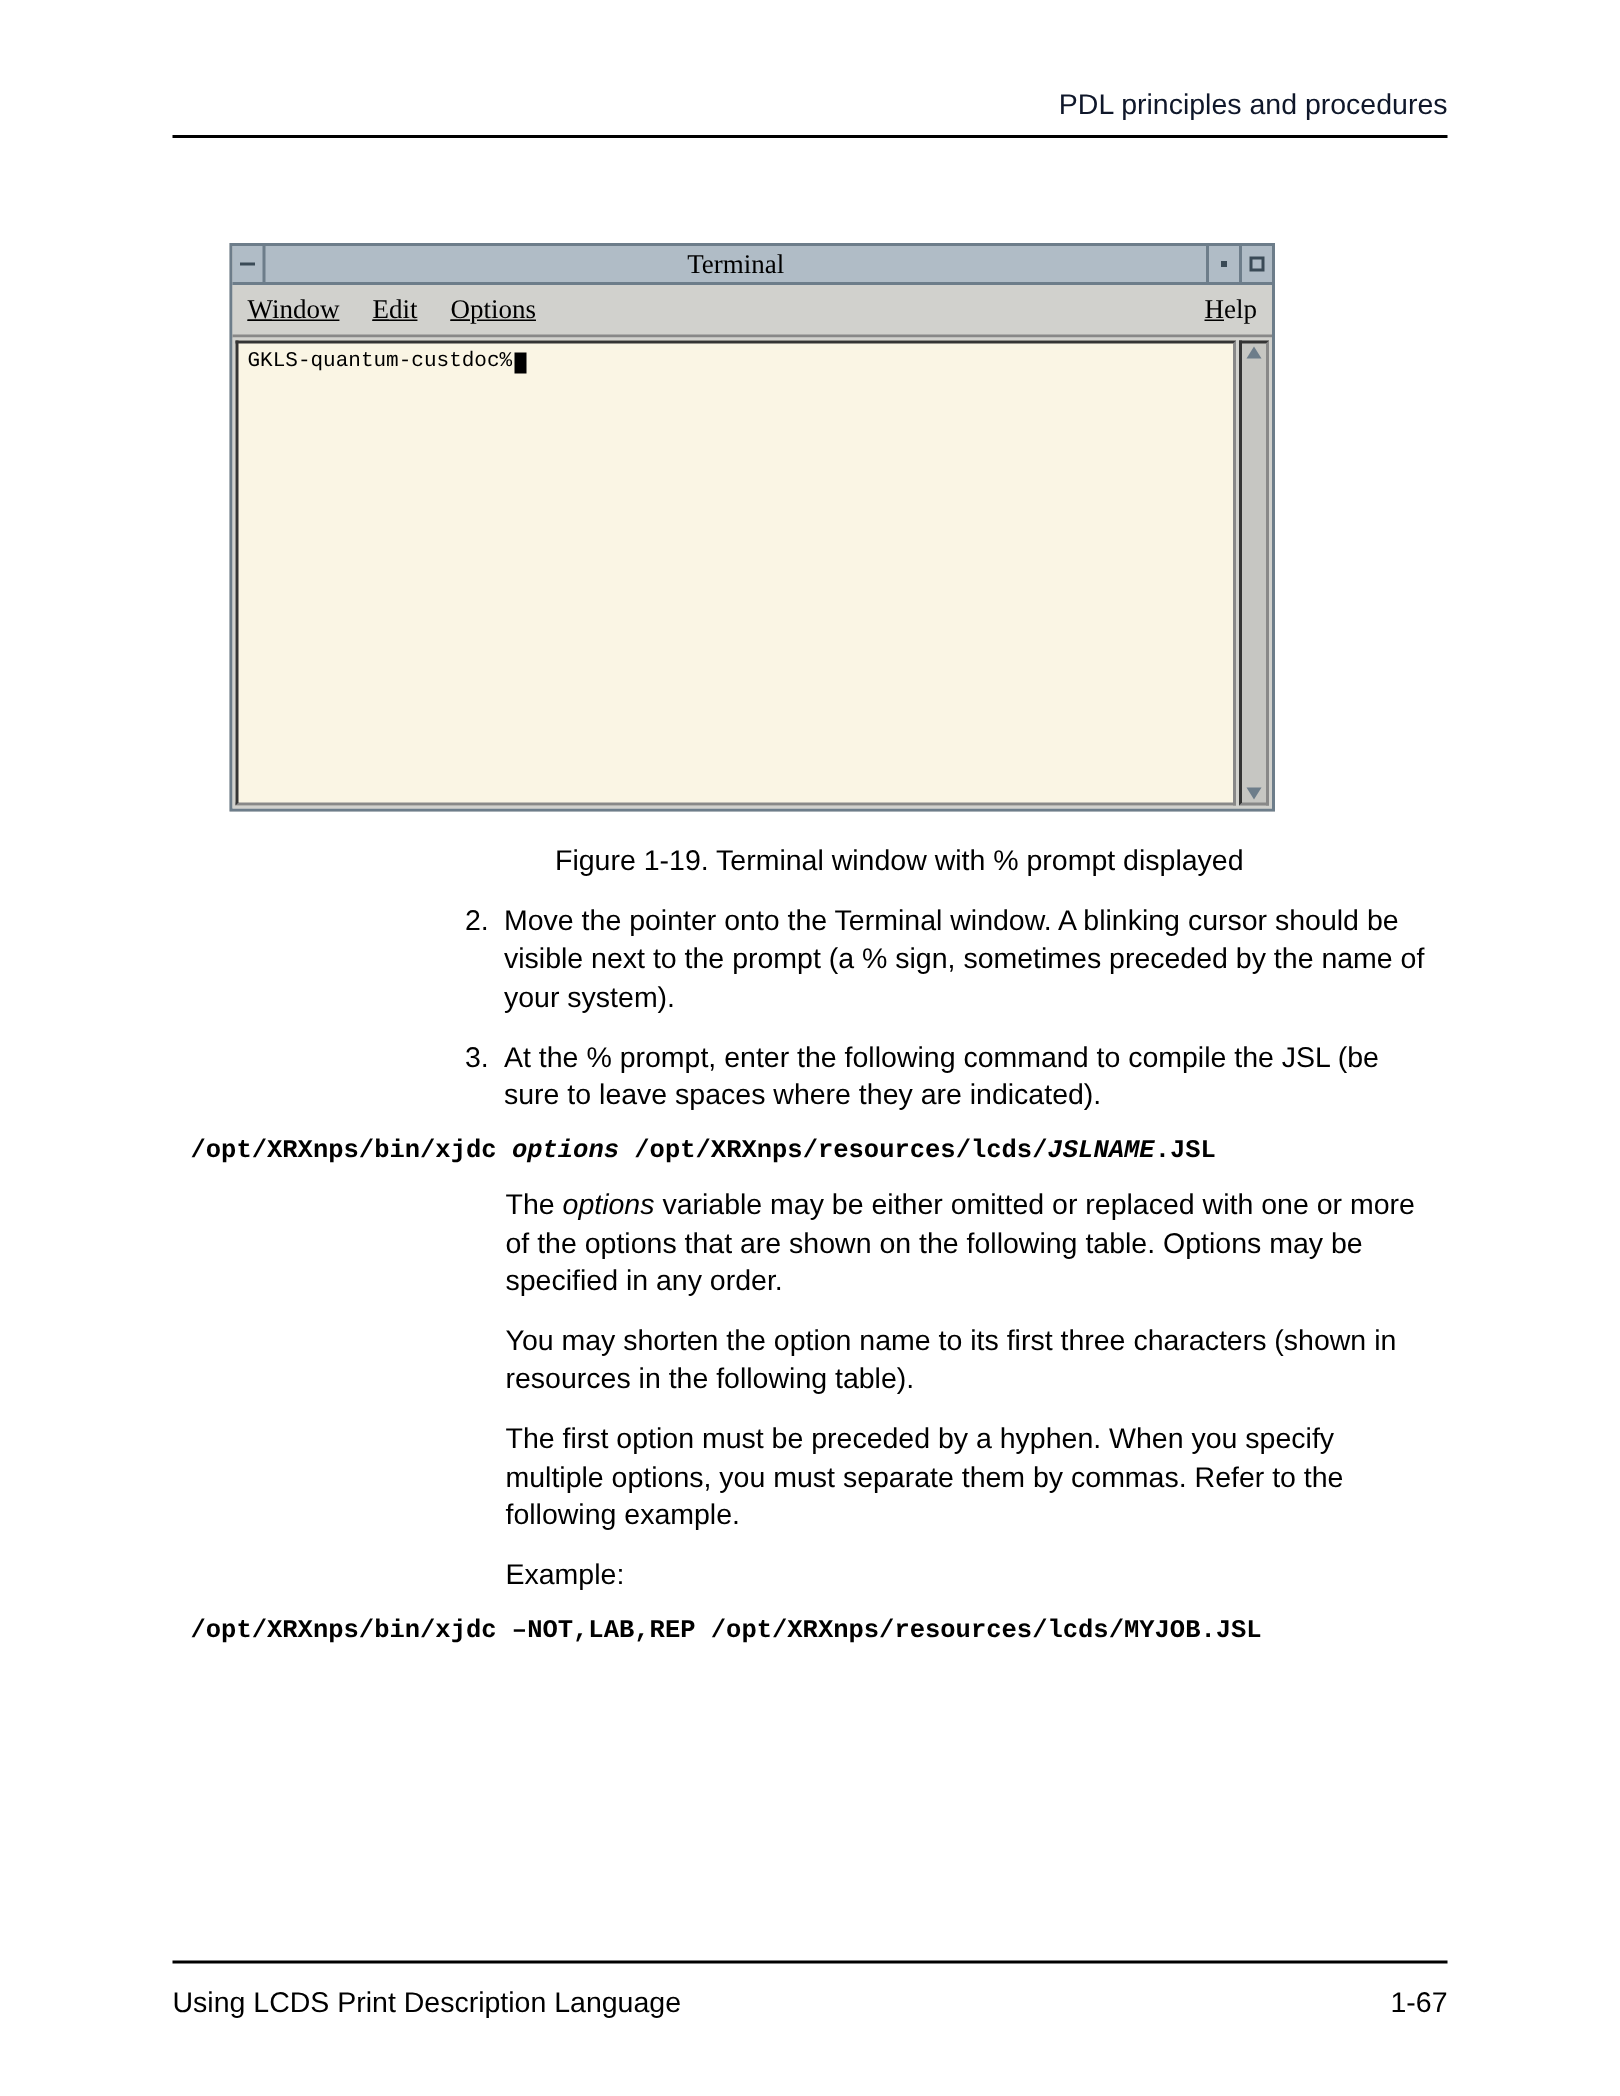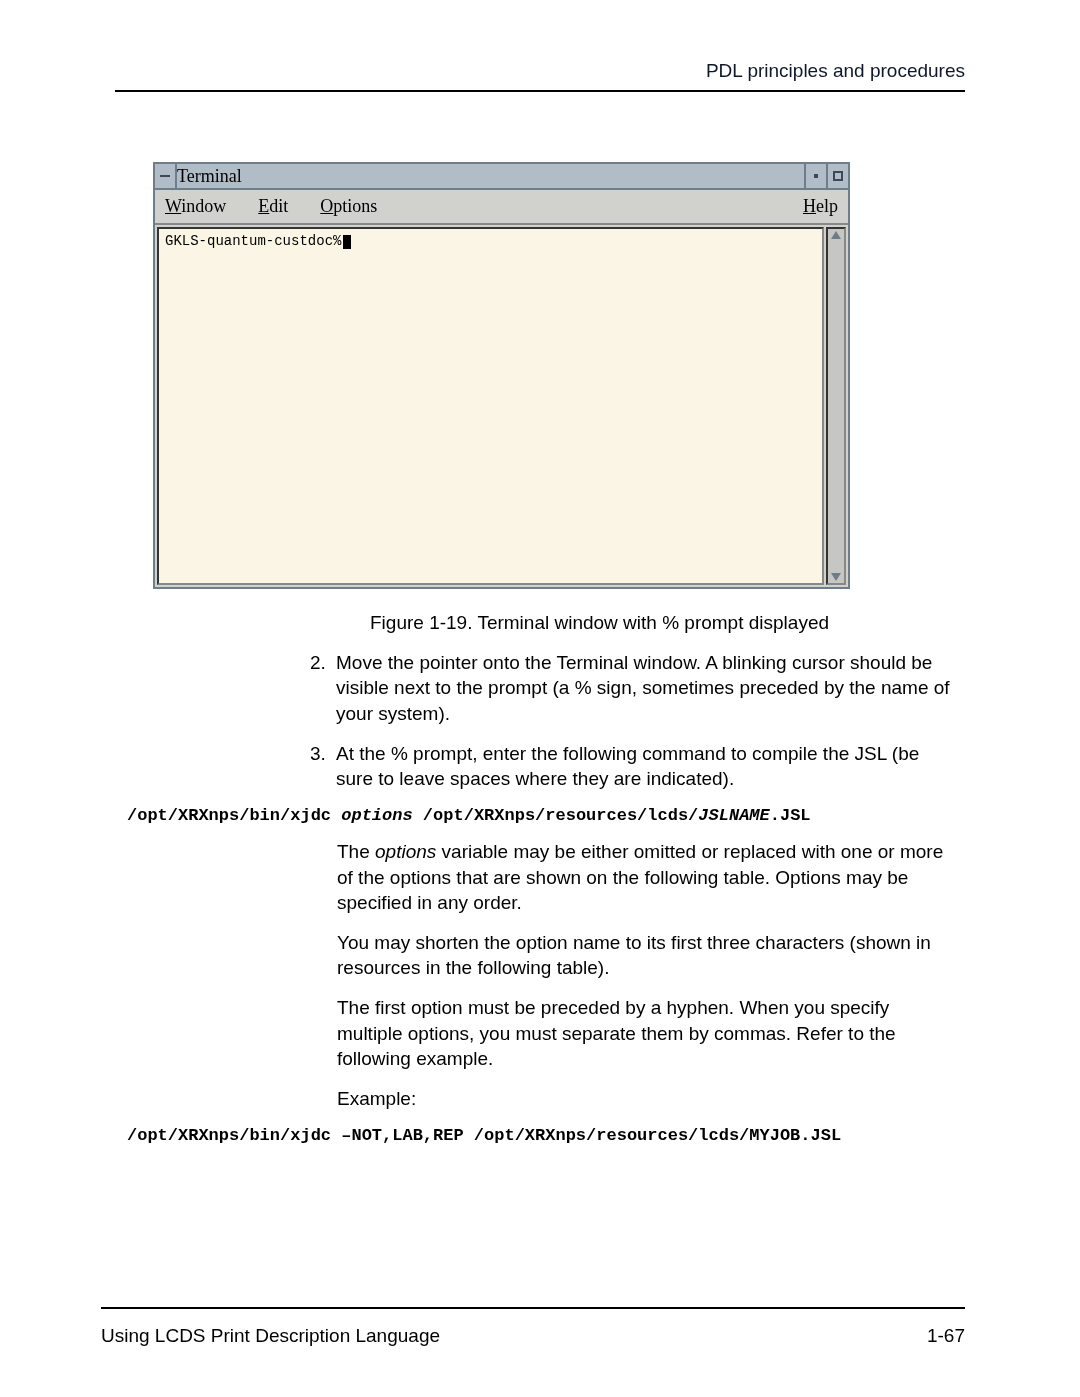--- a/index.html
+++ b/index.html
@@ -46,46 +46,47 @@
     display: flex;
     align-items: center;
     justify-content: center;
   }
   .titlebar-btn.right { border-right: none; border-left: 2px solid #6d7d8a; }
   .dash-icon { width:10px; height:2px; background:#3a4a56; }
   .dot-icon { width:4px; height:4px; background:#3a4a56; }
   .box-icon { width:10px; height:10px; border:2px solid #3a4a56; }
   .term-title {
     flex: 1;
+    text-align: center;
     font-family: "Times New Roman", serif;
     font-size: 18px;
     color: #000;
     line-height: 24px;
   }
   .term-menubar {
     display: flex;
     background: #d1d1cd;
     padding: 6px 10px;
     font-family: "Times New Roman", serif;
     font-size: 18px;
     border-bottom: 2px solid #888;
   }
-  .menu-left { display: flex; gap: 32px; }
+  .menu-left { display: flex; gap: 22px; text-decoration: underline; }
   .menu-item .ul { text-decoration: underline; }
   .menu-spacer { flex: 1; }
   .term-body-wrap {
     display: flex;
     background: #d1d1cd;
     padding: 2px;
   }
   .term-body {
     flex: 1;
     background: #faf5e4;
     border: 2px inset #888;
-    height: 358px;
+    height: 310px;
     padding: 4px 6px;
     font-family: "Courier New", monospace;
     font-size: 14px;
     color: #000;
     position: relative;
   }
   .cursor-block {
     display: inline-block;
     width: 8px; height: 14px;
     background: #000;
@@ -147,21 +148,21 @@
     margin-left: 222px;
     margin-bottom: 14px;
     font-size: 19px;
     line-height: 1.35;
     padding-right: 5px;
   }
   .para .ital { font-style: italic; }
   .footer {
     position: absolute;
     bottom: 50px;
-    left: 101px;
+    left: 115px;
     right: 115px;
   }
   .hr-bottom {
     border: none;
     border-top: 2px solid #000;
     margin-bottom: 16px;
   }
   .footer-row {
     display: flex;
     justify-content: space-between;

